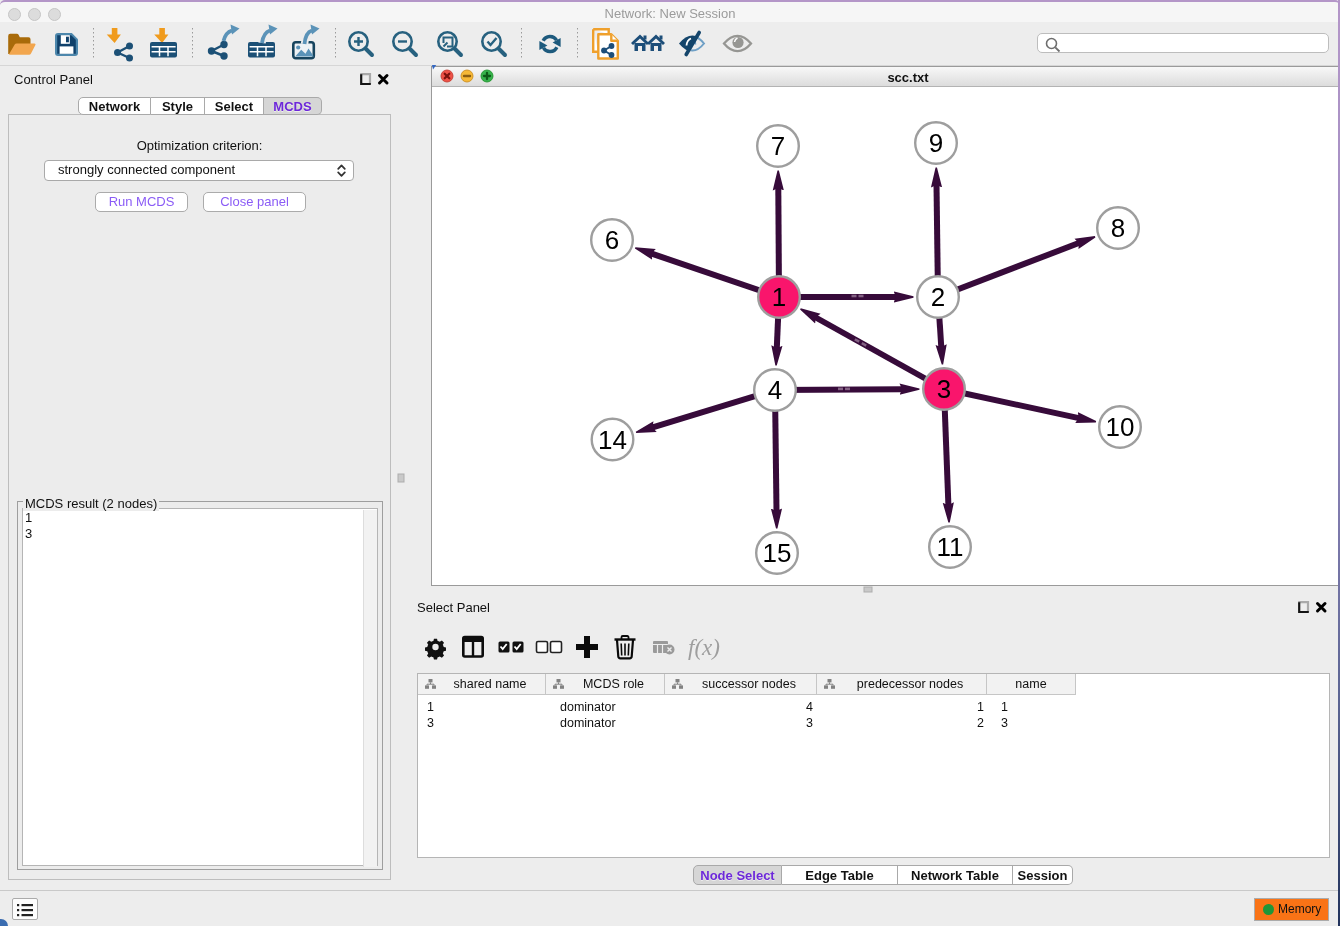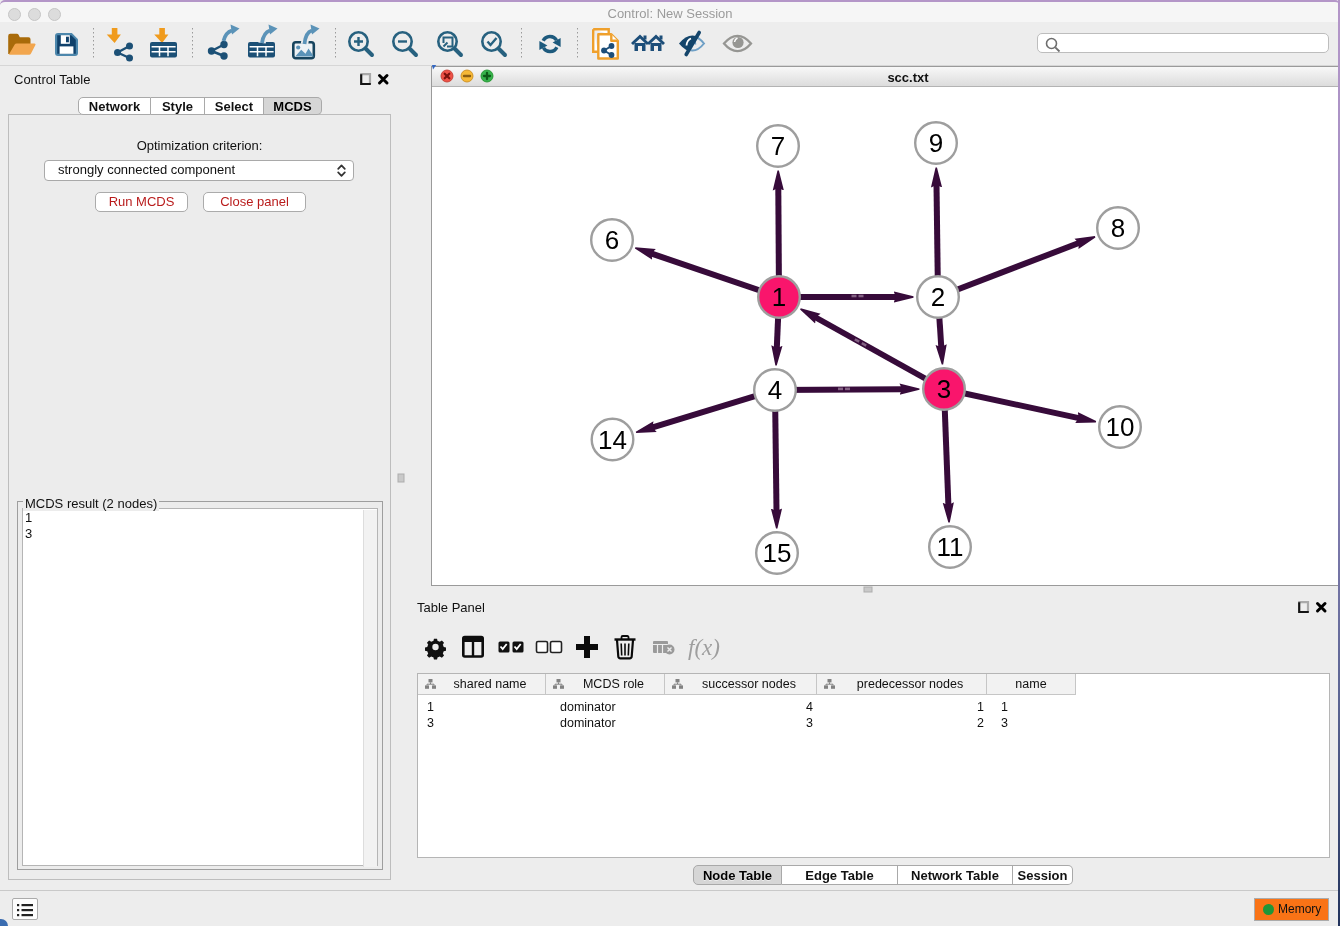--- a/index.html
+++ b/index.html
@@ -9,24 +9,24 @@
 #wintitle{left:0;top:6px;width:1340px;text-align:center;font-size:13px;color:#9b9b9b;}
 #toolbar{left:0;top:22px;width:1340px;height:43px;background:#ededed;border-bottom:1px solid #d6d6d6;}
 #search{left:1037px;top:33px;width:292px;height:20px;background:#fff;border:1px solid #bdbdbd;border-radius:5px;box-sizing:border-box;}
 
 #cphead{left:14px;top:72px;font-size:13px;color:#111;}
 #cpbody{left:8px;top:114px;width:383px;height:766px;background:#ececec;border:1px solid #bdbdbd;box-sizing:border-box;}
 .tabbar{position:absolute;font-size:13px;font-weight:bold;color:#111;display:flex;}
 .tab{background:#fff;border:1px solid #a9a9a9;border-left:none;text-align:center;line-height:17px;box-sizing:border-box;}
 .tab.first{border-left:1px solid #a9a9a9;border-radius:5px 0 0 5px;}
 .tab.last{border-radius:0 5px 5px 0;}
-.tab.sel{background:#d6d6d6;color:#000000;text-shadow:0 1px 0 #eee;}
+.tab.sel{background:#d6d6d6;color:#6d28d9;text-shadow:0 1px 0 #eee;}
 #optlabel{left:9px;top:138px;width:381px;text-align:center;font-size:13px;color:#111;}
 #dropdown{left:44px;top:160px;width:310px;height:21px;background:#fff;border:1px solid #a9a9a9;border-radius:4px;box-sizing:border-box;font-size:13px;color:#111;line-height:17px;padding-left:13px;}
-.btn{position:absolute;height:20px;background:#fff;border:1px solid #ababab;border-radius:5px;box-sizing:border-box;font-size:13px;color:#b91c1c;text-align:center;line-height:18px;}
+.btn{position:absolute;height:20px;background:#fff;border:1px solid #ababab;border-radius:5px;box-sizing:border-box;font-size:13px;color:#8b5cf6;text-align:center;line-height:18px;}
 #fieldset{left:17px;top:501px;width:366px;height:369px;border:1px solid #9e9e9e;box-sizing:border-box;}
 #legend{left:23px;top:496px;background:#ececec;font-size:13px;color:#111;padding:0 2px;z-index:3;}
 #resultbox{left:22px;top:508px;width:356px;height:358px;background:#fff;border:1px solid #b5b5b5;box-sizing:border-box;font-size:13px;color:#111;line-height:16px;padding:1px 0 0 2px;}
 #resscroll{left:363px;top:510px;width:14px;height:357px;background:#f2f2f2;border-left:1px solid #ddd;box-sizing:border-box;}
 
 #netwin{left:403px;top:66px;width:934px;height:520px;border:1px solid #9a9a9a;box-sizing:border-box;background:#fff;margin-left:28px;}
 #nettitle{left:0;top:0;width:932px;height:20px;background:linear-gradient(#f8f8f8,#dcdcdc);border-bottom:1px solid #b3b3b3;box-sizing:border-box;}
 #netname{left:10px;top:3px;width:932px;text-align:center;font-size:13px;font-weight:bold;color:#111;}
 
 #tphead{left:417px;top:600px;font-size:13px;color:#111;}
@@ -40,21 +40,21 @@
 #memjbtn{left:1254px;top:898px;width:75px;height:23px;background:#f97316;border:1px solid #ababab;box-sizing:border-box;font-size:12px;color:#111;}
 #listbtn{left:12px;top:898px;width:26px;height:22px;background:#fdfdfd;border:1px solid #ababab;border-radius:2px;box-sizing:border-box;}
 #rightedge{left:1338px;top:0;width:2px;height:926px;background:linear-gradient(#b496c8,#9b8cc2 40%,#5d6694 75%,#22335c);}
 </style></head>
 <body>
 <div class="abs" id="titlebar">
   <div class="tl" style="left:8px;"></div>
   <div class="tl" style="left:28px;"></div>
   <div class="tl" style="left:48px;"></div>
 </div>
-<div class="abs" id="wintitle">Control: New Session</div>
+<div class="abs" id="wintitle">Network: New Session</div>
 <div class="abs" id="toolbar"></div>
 <div class="abs" id="search"></div>
 
 <svg class="abs" style="left:0;top:22px;" width="1340" height="43">
 
   <g transform="translate(8,11)">
     <path d="M0.2,21 V3 Q0.2,0.8 2.2,0.8 h6.6 q1.4,0 1.9,1.1 l1.1,2.3 h8.7 q2,0 2,2 v14 z" fill="#a96b0a"></path>
     <path d="M1,21.3 L6.7,11.6 q0.6,-1.1 1.9,-1.1 h17.9 q1.6,0 0.9,1.5 l-4.4,8.6 q-0.6,1.2 -2,1.2 H2 q-1.6,0 -1,-1.5 z" fill="#f2a64e"></path>
   </g>
 
@@ -202,21 +202,21 @@
   <g stroke="#9a9a9a" stroke-dasharray="1.5,2.5">
     <path d="M93.5,6 v32 M192.5,6 v32 M335.5,6 v32 M521.5,6 v32 M577.5,6 v32"></path>
   </g>
 
   <g transform="translate(1046,16)" stroke="#6e6e6e" fill="none">
     <circle cx="5.5" cy="5.5" r="5" stroke-width="1.6"></circle>
     <path d="M9.3,9.3 L13.5,13.5" stroke-width="1.8"></path>
   </g>
 </svg>
 
-<div class="abs" id="cphead">Control Table</div>
+<div class="abs" id="cphead">Control Panel</div>
 <div class="abs" id="cpbody"></div>
 <div class="tabbar" style="left:78px;top:97px;">
   <div class="tab first" style="width:73px;height:18px;">Network</div>
   <div class="tab" style="width:54px;height:18px;">Style</div>
   <div class="tab" style="width:59px;height:18px;">Select</div>
   <div class="tab last sel" style="width:58px;height:18px;">MCDS</div>
 </div>
 <div class="abs" id="optlabel">Optimization criterion:</div>
 <div class="abs" id="dropdown">strongly connected component
   <svg class="abs" style="right:7px;top:3px;" width="9" height="13">
@@ -308,21 +308,21 @@
   <path d="M2.2,3.2 H12 V13" stroke="#a9a9a9" fill="none" stroke-width="2.2"></path>
   <path d="M3.2,3.2 V13 H12.8" stroke="#141414" fill="none" stroke-width="2.2"></path>
   <path d="M21.5,4.5 L29,12 M29,4.5 L21.5,12" stroke="#000" stroke-width="3" stroke-linecap="round"></path>
 </svg>
 <svg class="abs" style="left:1296px;top:599px;" width="36" height="16">
   <path d="M2.2,3.2 H12 V13" stroke="#a9a9a9" fill="none" stroke-width="2.2"></path>
   <path d="M3.2,3.2 V13 H12.8" stroke="#141414" fill="none" stroke-width="2.2"></path>
   <path d="M21.5,4.5 L29,12 M29,4.5 L21.5,12" stroke="#000" stroke-width="3" stroke-linecap="round"></path>
 </svg>
 
-<div class="abs" id="tphead">Table Panel</div>
+<div class="abs" id="tphead">Select Panel</div>
 <svg class="abs" style="left:417px;top:630px;" width="320" height="34">
 
   <g transform="translate(18.5,17) scale(0.76)" fill="#111">
     <path d="M-2,-11 h4 l0.8,3 a8,8 0 0 1 2.8,1.2 l2.8,-1.6 2.8,2.8 -1.6,2.8 a8,8 0 0 1 1.2,2.8 l3,0.8 v4 l-3,0.8 a8,8 0 0 1 -1.2,2.8 l1.6,2.8 -2.8,2.8 -2.8,-1.6 a8,8 0 0 1 -2.8,1.2 l-0.8,3 h-4 l-0.8,-3 a8,8 0 0 1 -2.8,-1.2 l-2.8,1.6 -2.8,-2.8 1.6,-2.8 a8,8 0 0 1 -1.2,-2.8 l-3,-0.8 v-4 l3,-0.8 a8,8 0 0 1 1.2,-2.8 l-1.6,-2.8 2.8,-2.8 2.8,1.6 a8,8 0 0 1 2.8,-1.2 z M0,-4.2 a4.2,4.2 0 1 0 0,8.4 a4.2,4.2 0 1 0 0,-8.4 z"></path>
   </g>
 
   <g transform="translate(56,17)">
     <rect x="-9.7" y="-10" width="19.4" height="19.5" rx="1.5" fill="none" stroke="#0d0d0d" stroke-width="2.6"></rect>
     <rect x="-9.7" y="-10" width="19.4" height="5" fill="#0d0d0d"></rect>
     <path d="M0,-6 V9.5" stroke="#0d0d0d" stroke-width="2.4"></path>
@@ -402,21 +402,21 @@
   <div class="cell" style="left:470px;top:25px;width:96px;text-align:right;">1</div>
   <div class="cell" style="left:583px;top:25px;">1</div>
   <div class="cell" style="left:9px;top:41px;">3</div>
   <div class="cell" style="left:142px;top:41px;">dominator</div>
   <div class="cell" style="left:300px;top:41px;width:95px;text-align:right;">3</div>
   <div class="cell" style="left:470px;top:41px;width:96px;text-align:right;">2</div>
   <div class="cell" style="left:583px;top:41px;">3</div>
 </div>
 
 <div class="tabbar" style="left:693px;top:865px;">
-  <div class="tab first sel" style="width:89px;height:20px;line-height:19px;">Node Table</div>
+  <div class="tab first sel" style="width:89px;height:20px;line-height:19px;">Node Select</div>
   <div class="tab" style="width:116px;height:20px;line-height:19px;">Edge Table</div>
   <div class="tab" style="width:115px;height:20px;line-height:19px;">Network Table</div>
   <div class="tab last" style="width:60px;height:20px;line-height:19px;">Session</div>
 </div>
 
 <svg class="abs" style="left:397px;top:473px;" width="9" height="11">
     <rect x="1" y="1" width="6" height="8" fill="#c9c9c9" stroke="#adadad" stroke-width="1"></rect>
   </svg>
 <svg class="abs" style="left:862px;top:586px;" width="16" height="8">
     <rect x="2" y="1" width="8" height="5" fill="#c9c9c9" stroke="#adadad" stroke-width="1"></rect>

